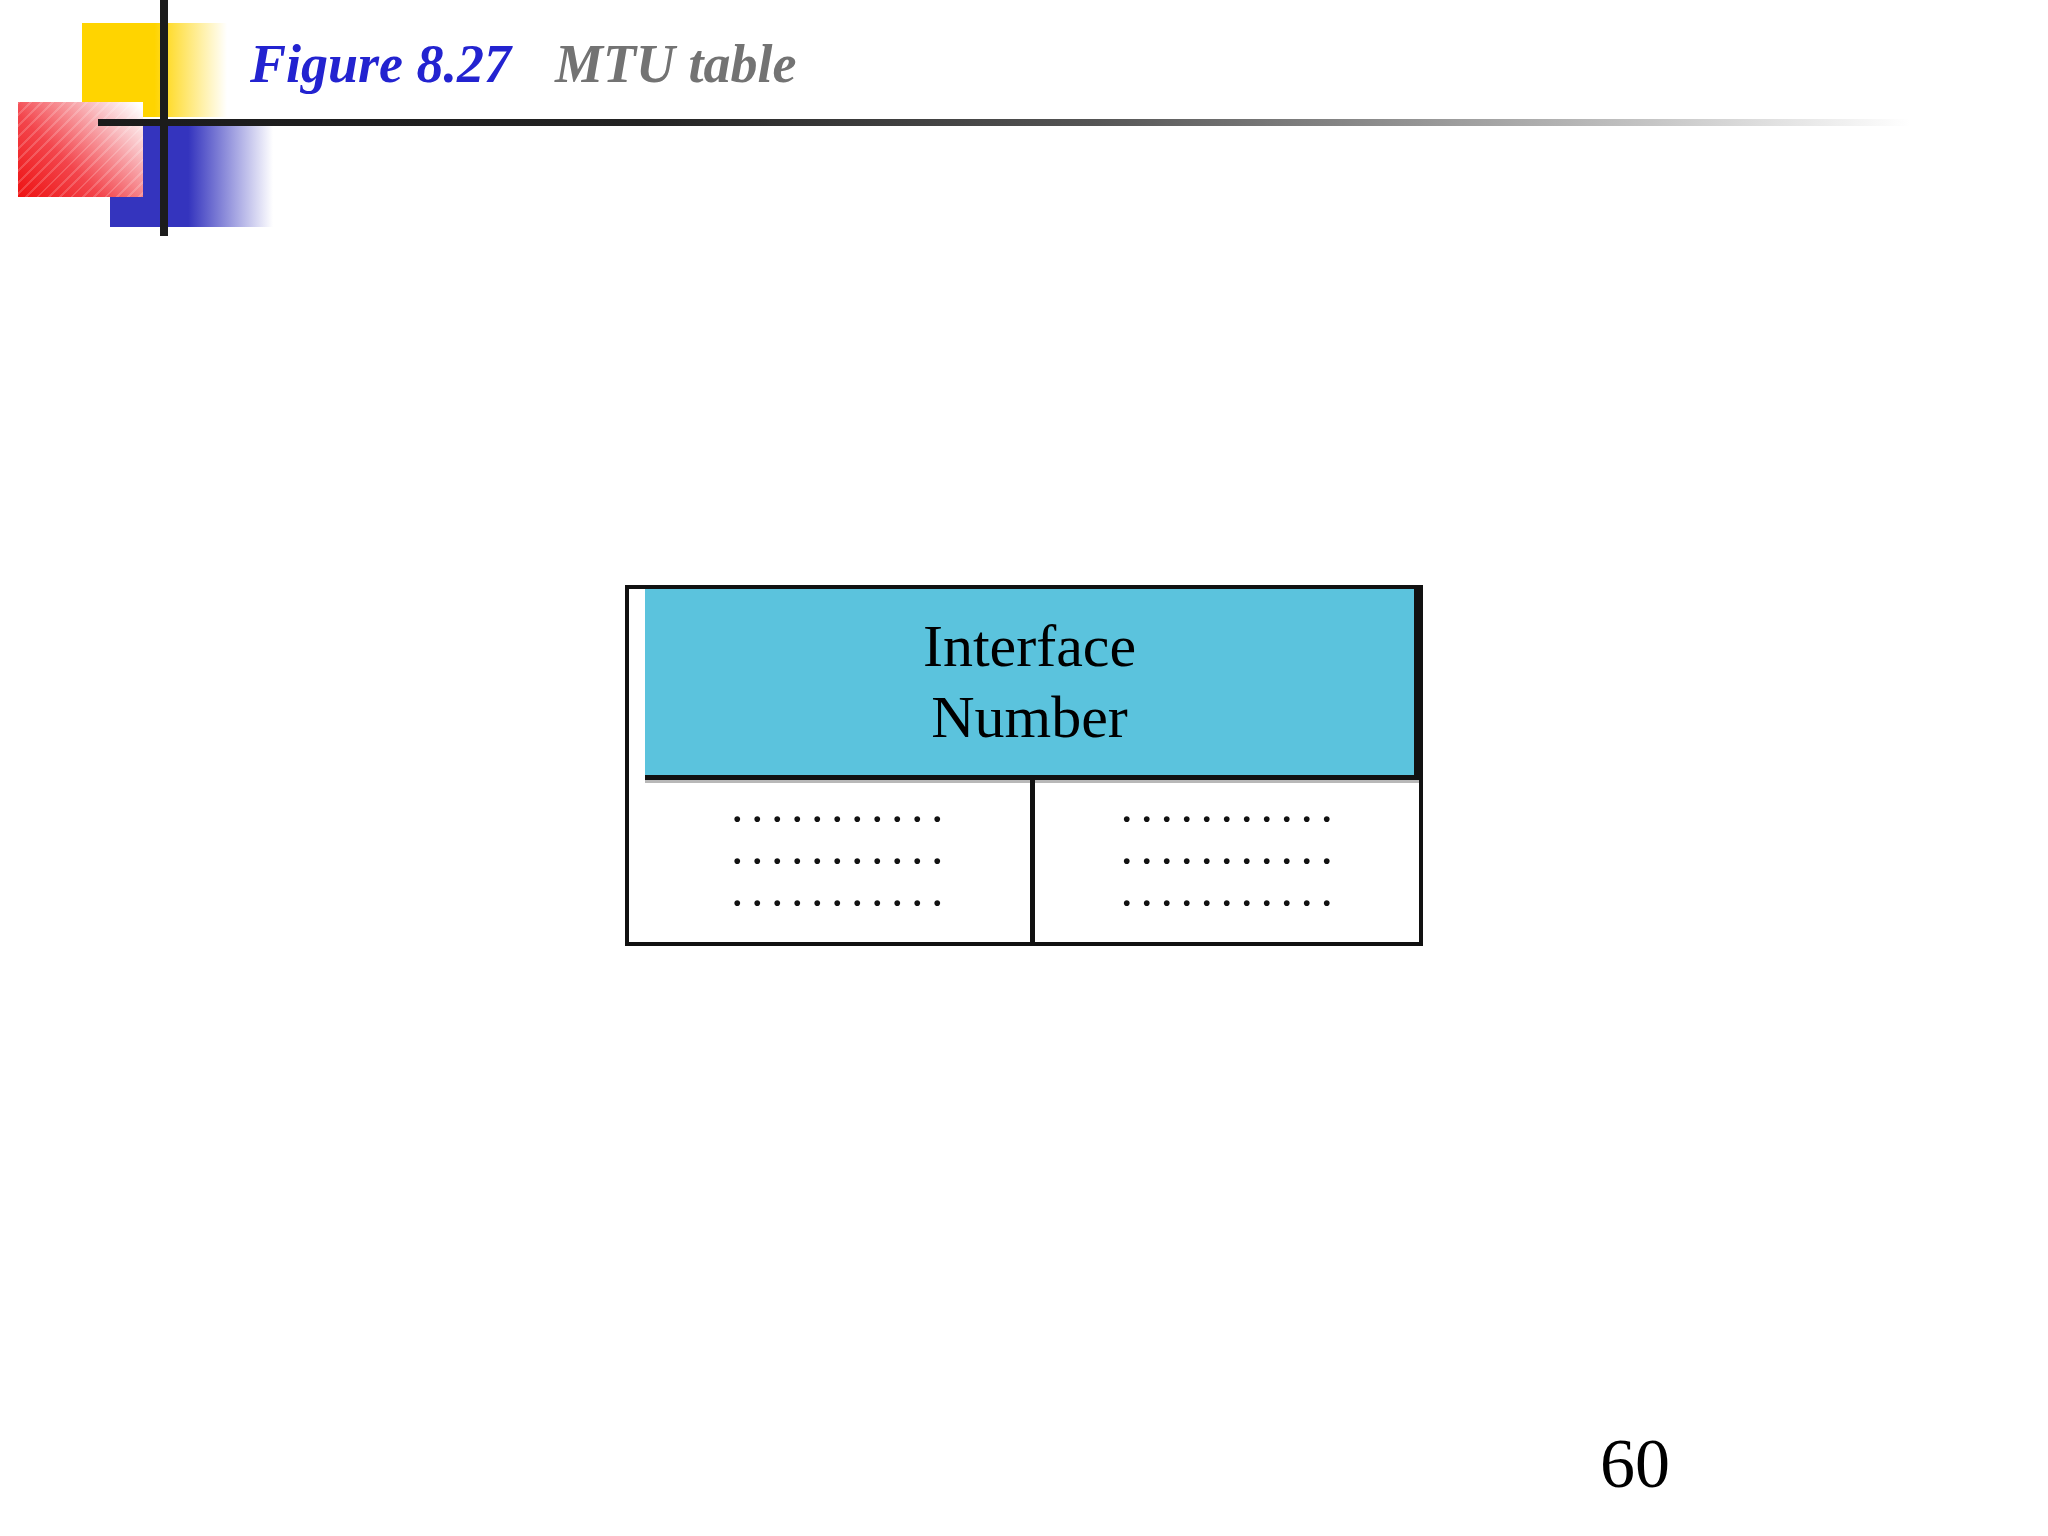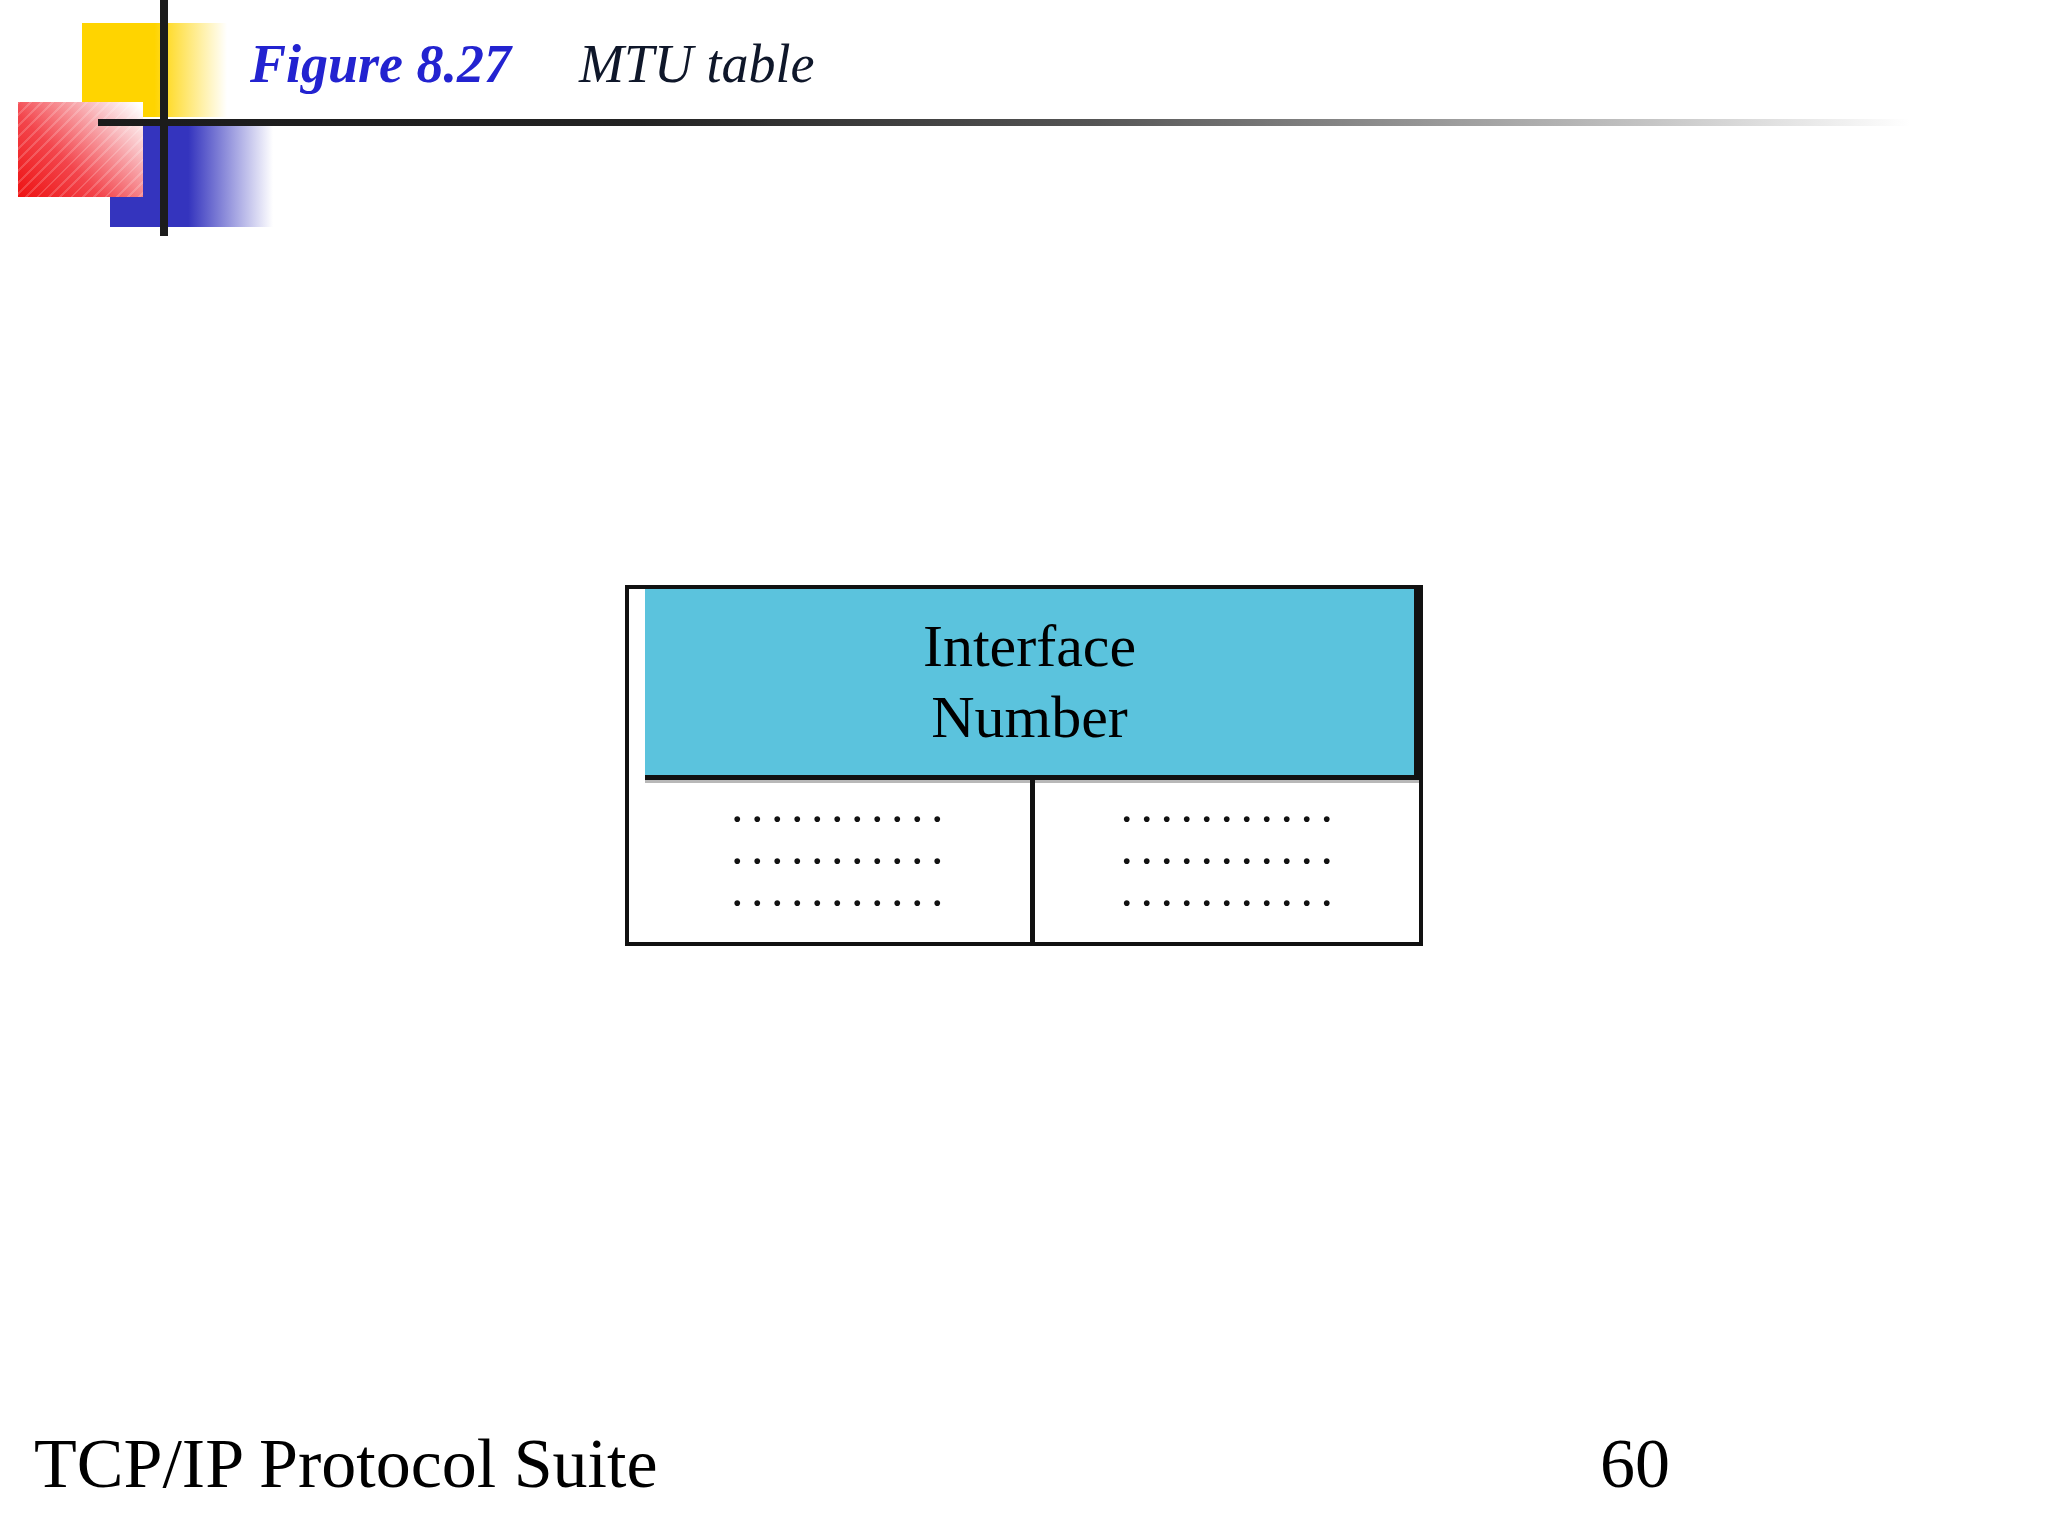--- a/index.html
+++ b/index.html
@@ -36,21 +36,21 @@
     position: absolute; left: 98px; top: 119px; width: 1812px; height: 7px;
     background: linear-gradient(90deg, #1b1b1b 0%, #232323 30%, #555555 55%, #8a8a8a 70%, #c6c6c6 86%, rgba(255,255,255,0) 100%);
   }
 
   
   .title {
     position: absolute; left: 250px; top: 32px;
     font-size: 54px; line-height: 64px; white-space: nowrap;
   }
   .fig-label { color: var(--figure-label-blue, #2323D0); font-weight: bold; font-style: italic; }
-  .fig-name  { color: #0f172a; font-weight: normal; font-style: italic; margin-left: 68px; }
+  .fig-name  { color: #737373; font-weight: bold; font-style: italic; margin-left: 44px; }
 
   
   .mtu-table {
     position: absolute; left: 625px; top: 585px; width: 798px; height: 361px;
     box-sizing: border-box;
     border: 4px solid var(--table-border, #111111);
     background: #ffffff;
     display: flex; flex-direction: column; padding-left: 16px;
   }
   .t-head {
@@ -117,16 +117,15 @@
         <span class="dots">···········</span>
       </div>
       <div class="cell">
         <span class="dots">···········</span>
         <span class="dots">···········</span>
         <span class="dots">···········</span>
       </div>
     </div>
   </div>
 
-  <div class="footer-left">TCP/IP Protocol Suite</div>
   <div class="page-number">60</div>
 
 </div>
 
 </body></html>

